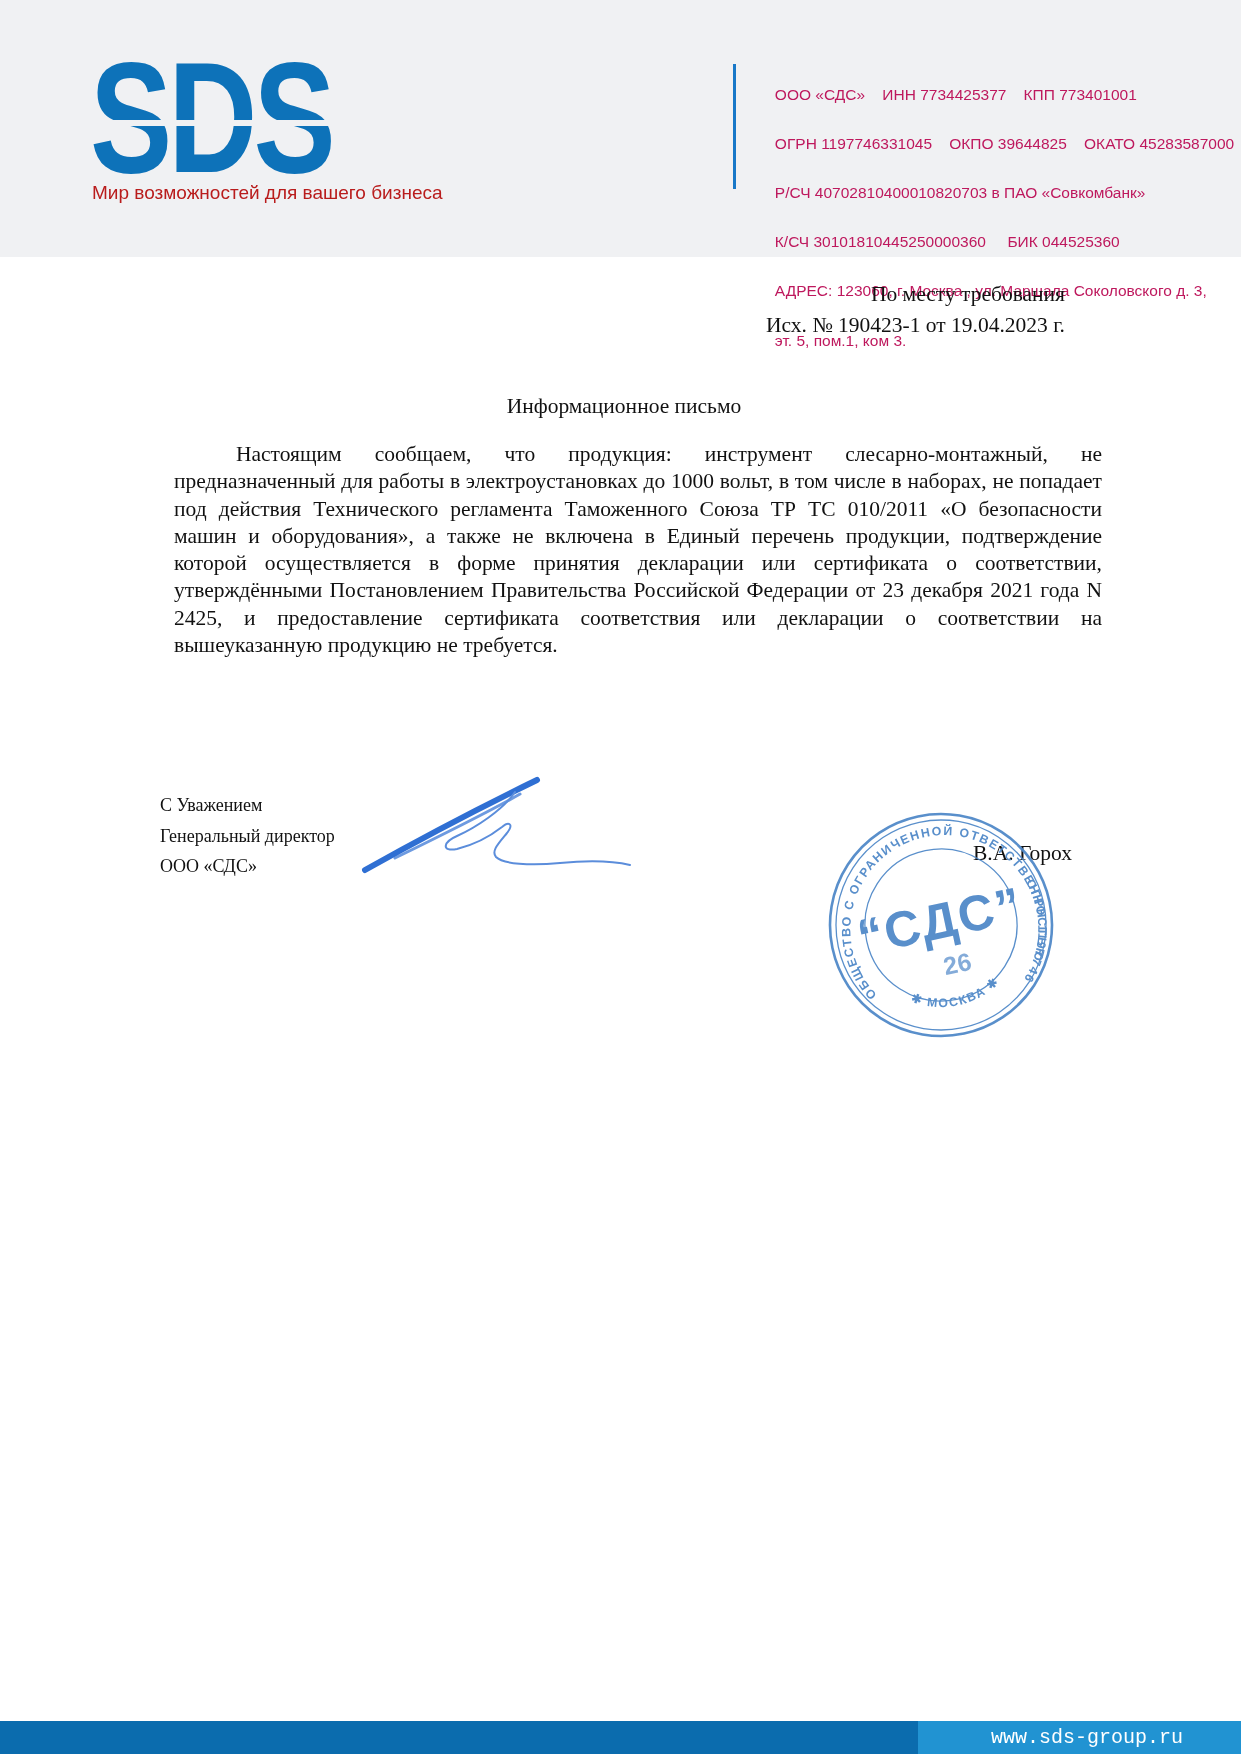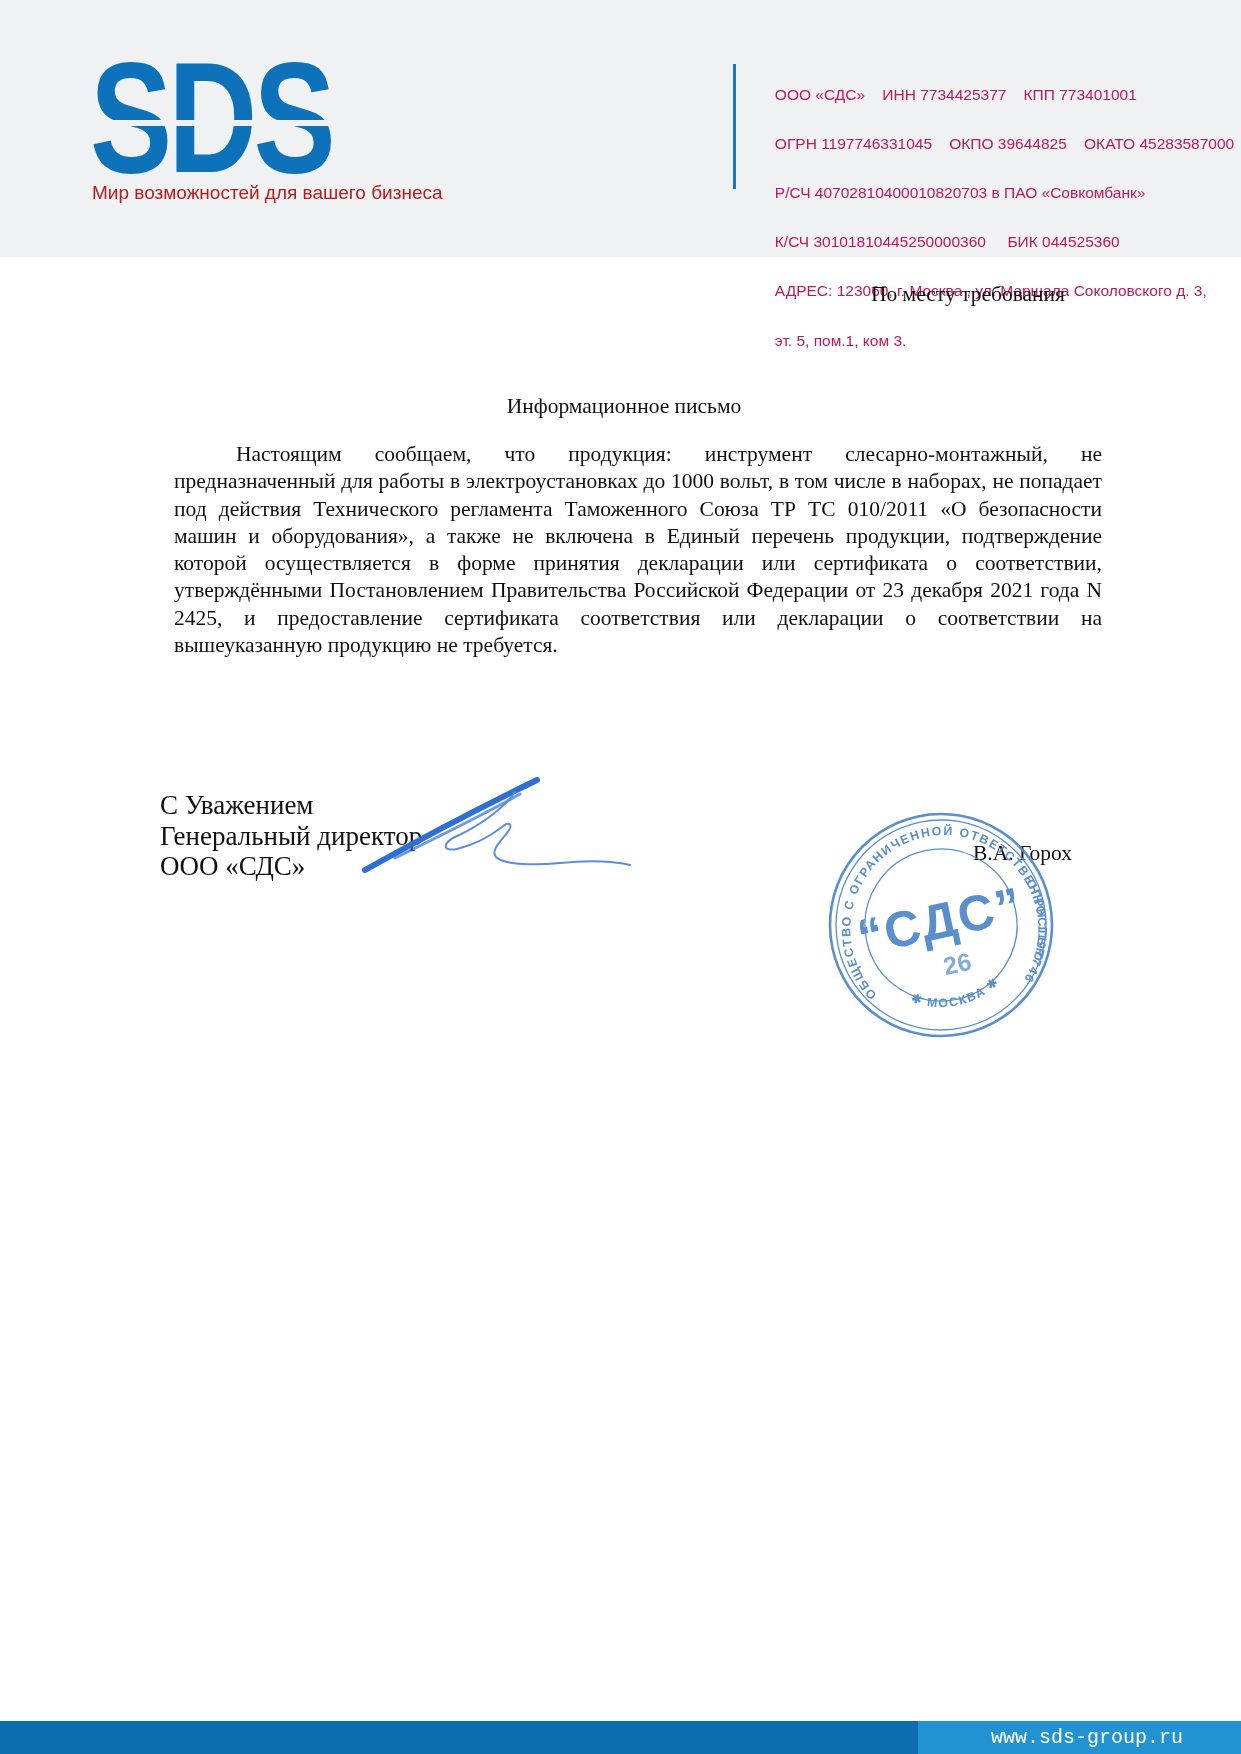--- a/index.html
+++ b/index.html
@@ -48,21 +48,21 @@
     font-size:21.5px; text-align:center;
   }
   .letter-body {
     position:absolute; left:160px; top:441px; width:928px;
     font-size:21.5px; line-height:27.3px; text-align:justify;margin-left:14px;
   }
   .letter-body p.indent { text-indent:62px; }
 
   .sign-block {
     position:absolute; left:160px; top:790px;
-    font-size:27px; line-height:30.5px;
+    font-size:18px; line-height:30.5px;
   }
   .signatory-name {
     position:absolute; left:973px; top:841px; font-size:21.5px; white-space:nowrap;
   }
 
   .signature-svg { position:absolute; left:345px; top:770px; width:300px; height:115px; }
   .stamp-svg { position:absolute; left:811px; top:795px; width:260px; height:260px; opacity:0.92; }
   .stamp-ring-text {
     font-family:"Liberation Sans", sans-serif; font-size:12.3px; font-weight:bold;
     letter-spacing:1.6px;
@@ -101,20 +101,21 @@
       <span>ОГРН 1197746331045    ОКПО 39644825    ОКАТО 45283587000</span><br>
       <span>Р/СЧ 40702810400010820703 в ПАО «Совкомбанк»</span><br>
       <span>К/СЧ 30101810445250000360     БИК 044525360</span><br>
       <span>АДРЕС: 123060, г. Москва , ул. Маршала Соколовского д. 3,</span><br>
       <span>эт. 5, пом.1, ком 3.</span>
     </div>
   </div>
 
   <div class="ref-block">
     <div>По месту требования</div>
+    <div>Исх. № 190423-1 от 19.04.2023 г.</div>
   </div>
 
   <div class="letter-title">Информационное письмо</div>
 
   <div class="letter-body">
     <p class="indent">Настоящим сообщаем, что продукция: инструмент слесарно-монтажный, не предназначенный для работы в электроустановках до 1000 вольт, в том числе в наборах, не попадает под действия Технического регламента Таможенного Союза ТР ТС 010/2011 «О безопасности машин и оборудования», а также не включена в Единый перечень продукции, подтверждение которой осуществляется в форме принятия декларации или сертификата о соответствии, утверждёнными Постановлением Правительства Российской Федерации от 23 декабря 2021 года N 2425, и предоставление сертификата соответствия или декларации о соответствии на вышеуказанную продукцию не требуется.</p>
   </div>
 
   <div class="sign-block">
     <div>С Уважением</div>

